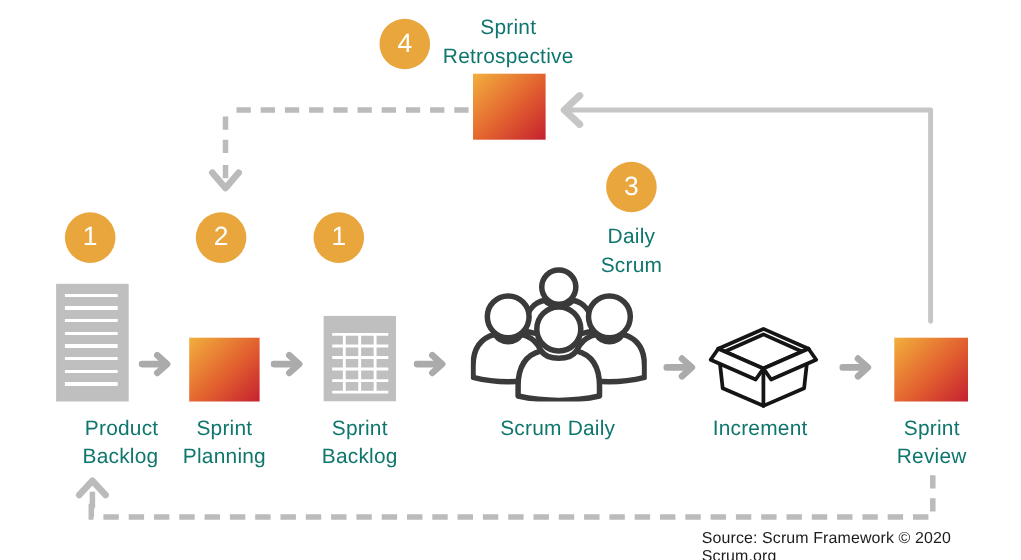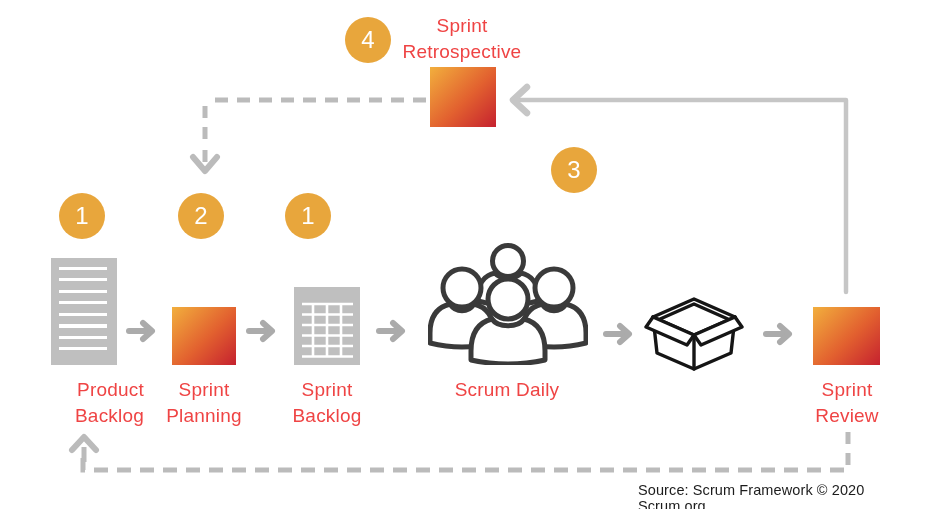--- a/index.html
+++ b/index.html
@@ -8,21 +8,21 @@
     font-family:"Liberation Sans","DejaVu Sans",sans-serif;color:#1a1a1a;
   }
   .abs{position:absolute;}
   .badge{
     width:46px;height:46px;border-radius:50%;background:#E8A63C;color:#ffffff;
     display:flex;align-items:center;justify-content:center;
     font-size:24px;line-height:1;font-weight:400;
   }
   .lbl{
     font-size:19px;line-height:26px;text-align:center;white-space:pre-line;
-    letter-spacing:.2px;color:#ef4444;
+    letter-spacing:.2px;color:#0f766e;
   }
   .gsq{
     background:linear-gradient(135deg,#F2AF3D 0%,#E2602F 55%,#C5212F 100%);
   }
   .doc{background:#BFBFBF;}
   .doc-lines{
     position:absolute;left:8px;right:10px;top:9px;bottom:6px;
     background:repeating-linear-gradient(to bottom,#ffffff 0px,#ffffff 3px,rgba(0,0,0,0) 3px,rgba(0,0,0,0) 11.5px);
   }
   .src{font-size:14.5px;color:#1c1c1c;letter-spacing:.1px;}
@@ -58,20 +58,22 @@
   <div class="abs badge" style="left:59px;top:193px;">1</div>
   <div class="abs badge" style="left:178px;top:193px;">2</div>
   <div class="abs badge" style="left:285px;top:193px;">1</div>
   <div class="abs badge" style="left:551px;top:147px;">3</div>
   <div class="abs badge" style="left:345px;top:17px;">4</div>
 
   <div class="abs lbl" style="left:387px;top:13px;width:150px;">Sprint
 Retrospective</div>
   <div class="abs gsq" style="left:430px;top:67px;width:66px;height:60px;"></div>
 
+  <div class="abs lbl" style="left:514px;top:203px;width:120px;">Daily
+Scrum</div>
 
   <div class="abs doc" style="left:51px;top:258px;width:66px;height:107px;">
     <div class="doc-lines"></div>
   </div>
   <div class="abs lbl" style="left:24px;top:377px;width:120px;text-align:right;">Product
 Backlog</div>
 
   <div class="abs gsq" style="left:172px;top:307px;width:64px;height:58px;"></div>
   <div class="abs lbl" style="left:144px;top:377px;width:120px;">Sprint
 Planning</div>
@@ -111,20 +113,21 @@
       <path d="M50,42 L50,76" fill="none"></path>
 
       <path d="M50,6 L91,24 L50,42 L9,24 Z"></path>
 
       <path d="M15,26.5 L50,11 L85,26.5" fill="none"></path>
 
       <path d="M9,24 L2,34 L43,52 L50,42 Z"></path>
       <path d="M91,24 L98,34 L57,52 L50,42 Z"></path>
     </g>
   </svg>
+  <div class="abs lbl" style="left:621px;top:377px;width:140px;">Increment</div>
 
   <div class="abs gsq" style="left:813px;top:307px;width:67px;height:58px;"></div>
   <div class="abs lbl" style="left:787px;top:377px;width:120px;">Sprint
 Review</div>
 
   <svg class="abs" style="left:126px;top:319px;" width="32" height="24" viewBox="0 0 32 24">
     <g stroke="#ABABAB" stroke-width="6" fill="none" stroke-linecap="round" stroke-linejoin="round">
       <path d="M3,12 H24"></path>
         <path d="M17,4 L26,12 L17,20"></path>
     </g>

